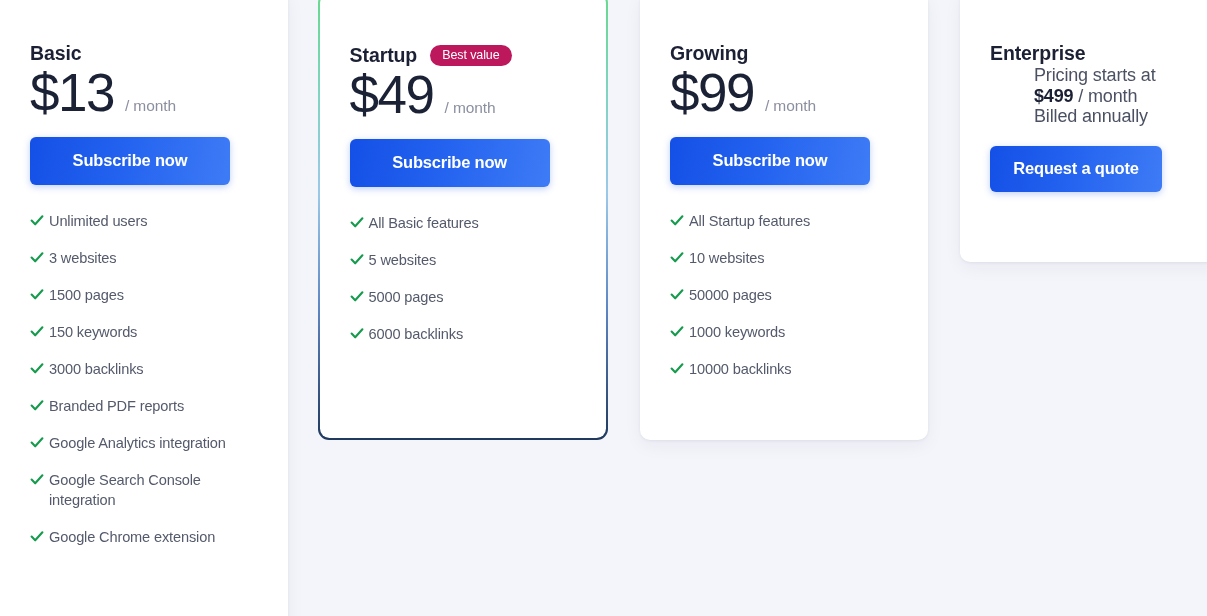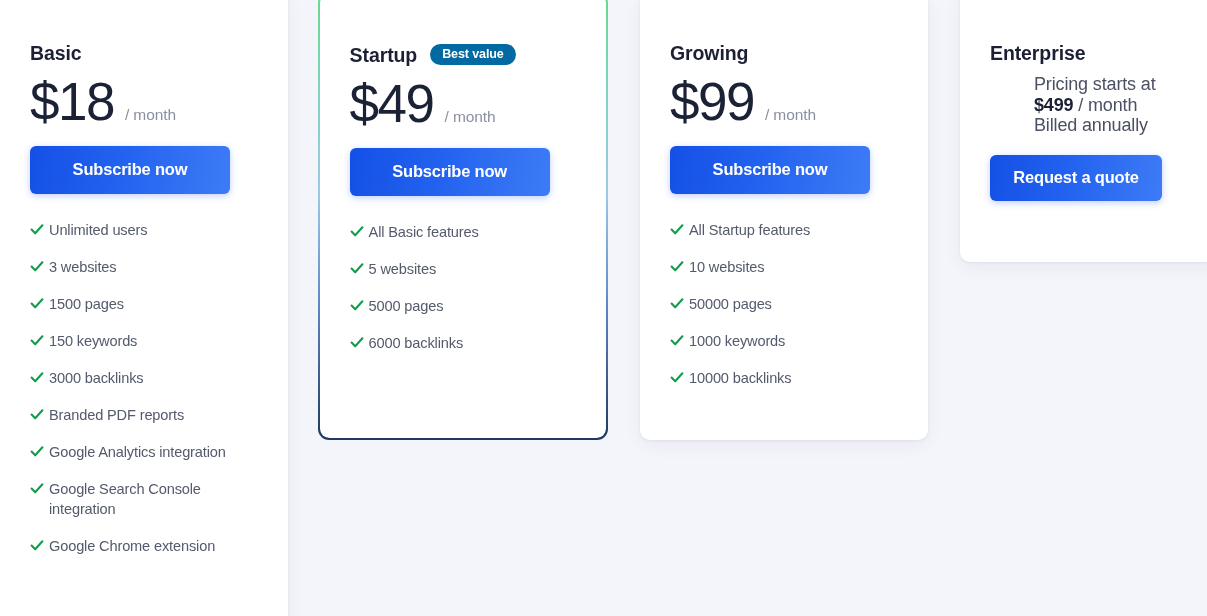--- a/index.html
+++ b/index.html
@@ -79,39 +79,38 @@
     padding: 42px 30px 0 30px;
   }
   .card-basic .card-body { padding-left: 52px; padding-top: 54px; }
   .card-startup .card-body { padding-top: 50px; }
   .card-growing .card-body { padding-top: 50px; }
   .card-enterprise .card-body { padding-top: 52px; padding-left: 30px; }
 
   
   .plan-head {
     display: flex;
-    align-items: flex-start;
+    align-items: center;
     gap: 13px;
-    margin-bottom: 9px;
   }
 
   .plan-name {
     font-size: 19.5px;
     font-weight: bold;
     color: #1b2034;
     letter-spacing: -0.1px;
     line-height: 1.2;
   }
 
   .badge {
     display: inline-block;
-    background: #0369a1;
+    background: #be185d;
     color: #ffffff;
     font-size: 12.5px;
-    font-weight: bold;
+    font-weight: normal;
     padding: 4px 12px 5px 12px;
     border-radius: 20px;
     line-height: 1;
     letter-spacing: -0.1px;
   }
 
   
   .price-row {
     display: flex;
     align-items: baseline;
@@ -208,21 +207,21 @@
 <div class="pricing-stage">
 
   <div class="card card-basic">
     <div class="card-body">
 
       <div class="plan-head">
         <div class="plan-name">Basic</div>
       </div>
 
       <div class="price-row">
-        <span class="price-amount">$18</span>
+        <span class="price-amount">$13</span>
         <span class="price-period">/ month</span>
       </div>
 
       <button class="cta">Subscribe now</button>
 
       <ul class="features">
         <li class="feature">
           <span class="check-icon">
             <svg width="14" height="17" viewBox="0 0 14 17">
                 <path d="M1.6 8.6 L5.2 12.3 L12.4 4.3" fill="none" stroke="#169b4e" stroke-width="2.1" stroke-linecap="round" stroke-linejoin="round"></path>

